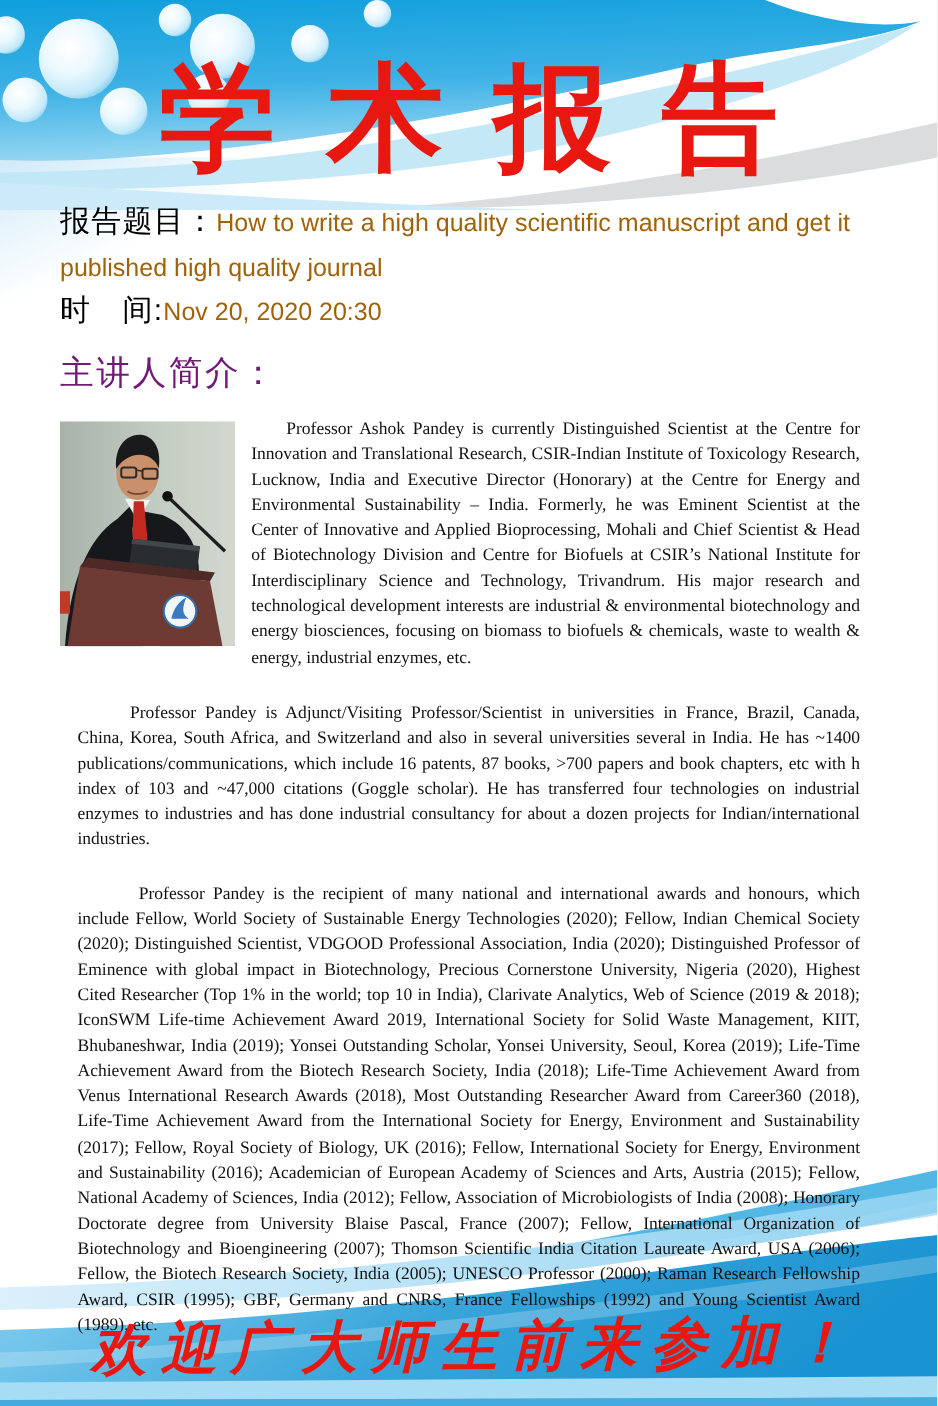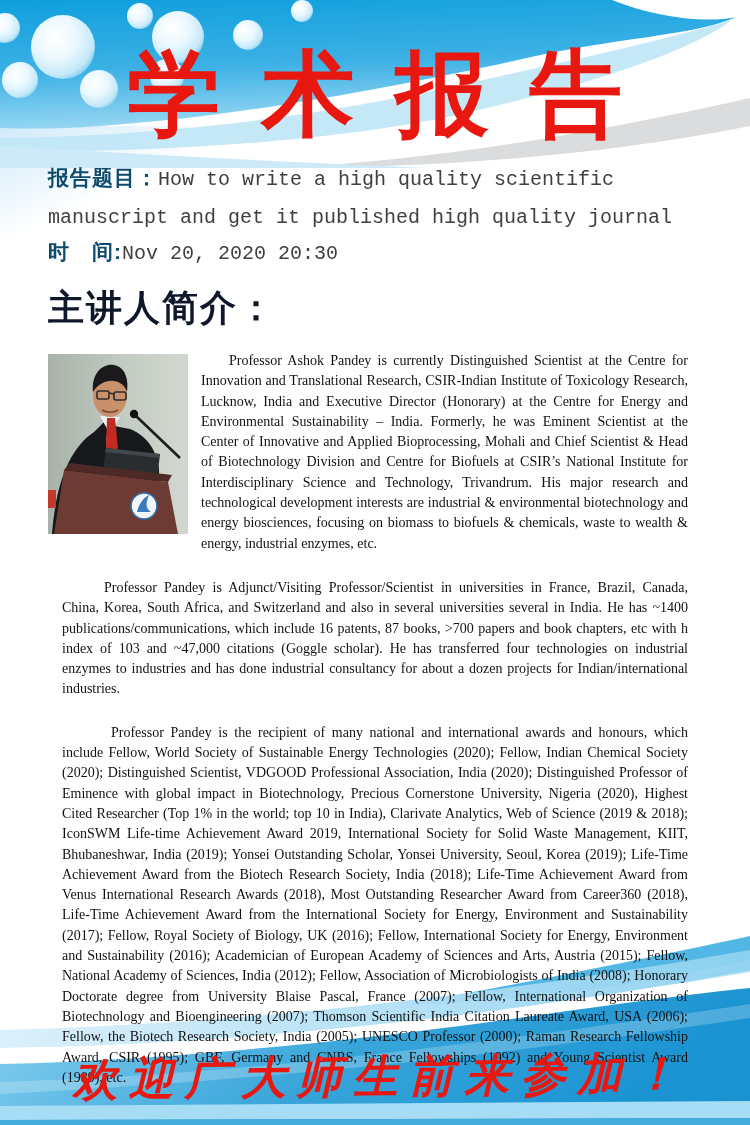--- a/index.html
+++ b/index.html
@@ -17,28 +17,28 @@
   .poster-title{
     position:absolute;top:46px;left:0;width:100%;z-index:2;
     text-align:center;font-family:"Liberation Sans",sans-serif;
     font-weight:900;font-size:93px;line-height:1.05;color:#e8170f;
     letter-spacing:0.44em;text-indent:0.44em;white-space:nowrap;
   }
   
   .content{position:absolute;top:160px;left:48px;width:654px;z-index:3;}
   .info-line{margin:0;font-size:20px;line-height:36px;}
   .info-line .lbl{
-    font-family:"Liberation Sans",sans-serif;font-weight:bold;color:#0c4a6e;
-    font-size:21px;letter-spacing:1px;
+    font-family:"Liberation Sans",sans-serif;font-weight:normal;color:#000000;
+    font-size:24px;letter-spacing:1px;
   }
-  .info-line .val{font-family:Liberation Mono, monospace;color:#404040;}
+  .info-line .val{font-family:Liberation Sans, sans-serif;color:#a16207;}
   .line-time,.line-meeting{line-height:32px;}
   .section-heading{
     margin:14px 0 18px 0;font-family:"Liberation Sans",sans-serif;
-    font-weight:700;font-size:36px;color:#0f172a;letter-spacing:2px;
+    font-weight:400;font-size:27px;color:#701a75;letter-spacing:2px;
   }
   .bio{font-size:14px;line-height:20.3px;text-align:justify;}
   .bio p{margin:14px;}
   .para-1{text-indent:2em;}
   .para-2{text-indent:3em;margin-top:24px !important;}
   .para-3{text-indent:3.5em;margin-top:23px !important;}
   .speaker-photo{
     float:left;width:140px;height:180px;margin:3px 13px 2px 0;
   }
   .speaker-photo svg{display:block;width:140px;height:180px;}

